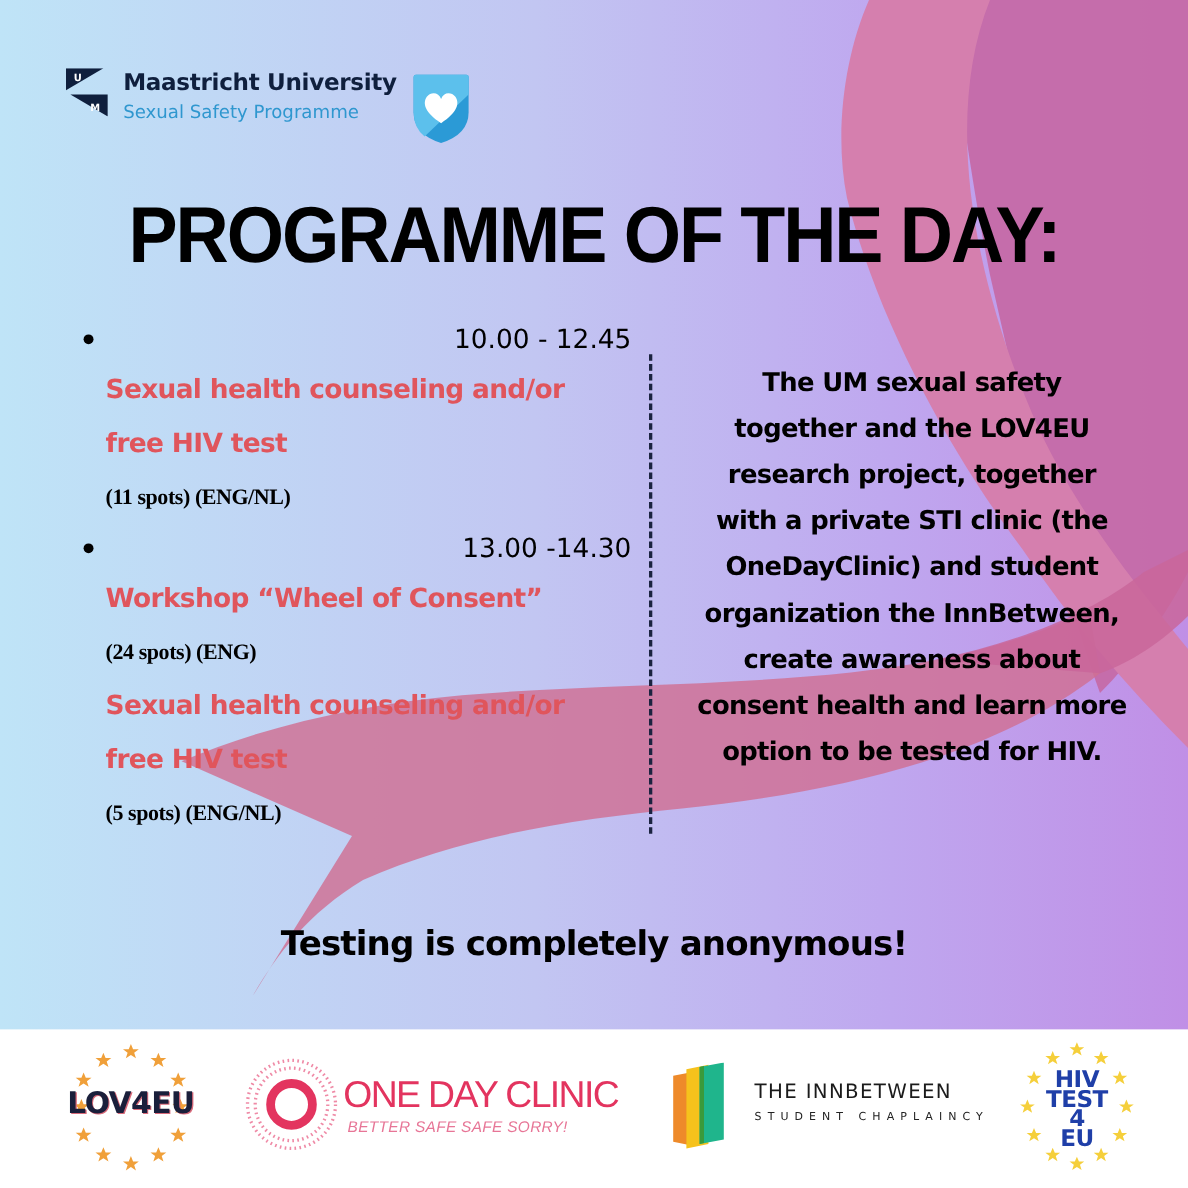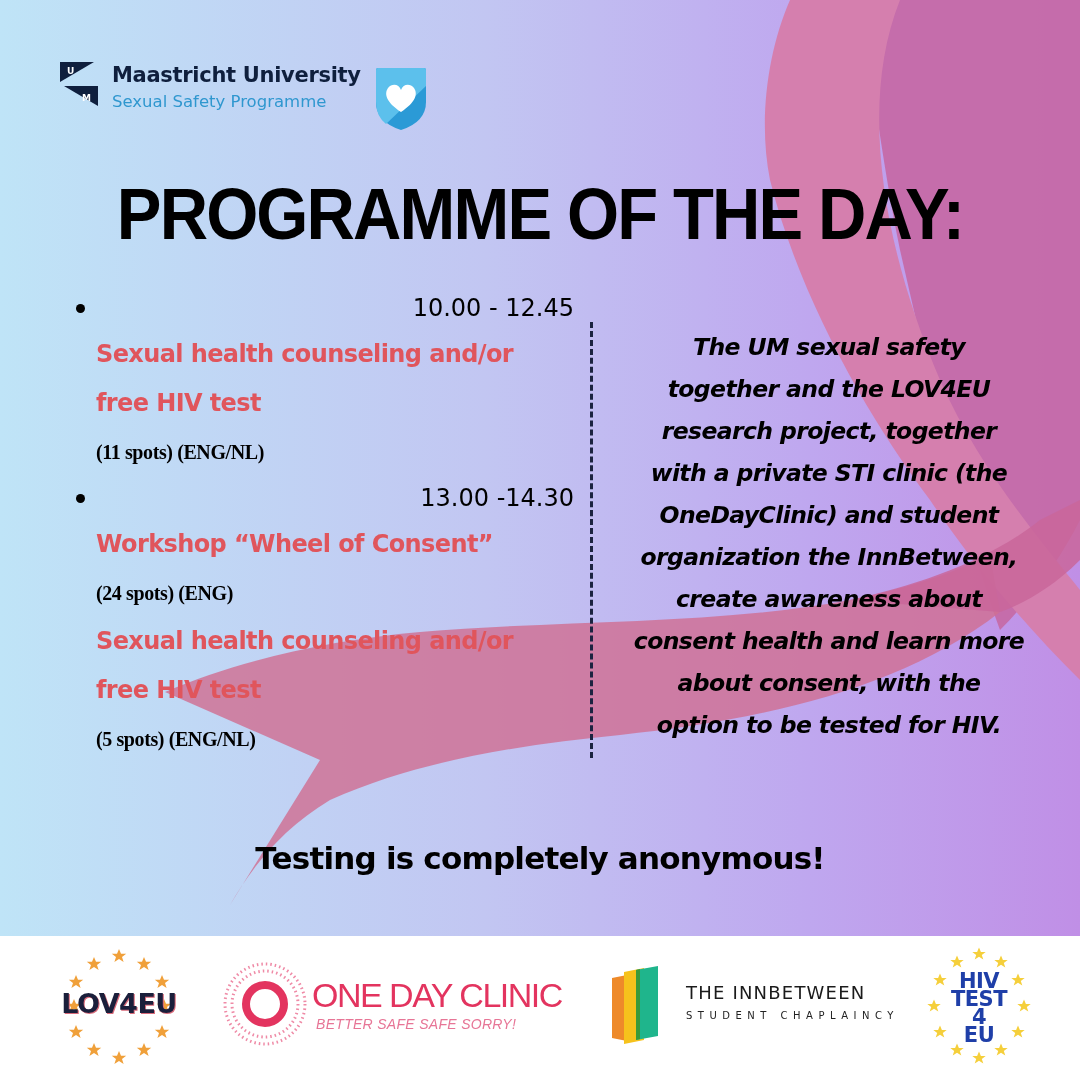--- a/index.html
+++ b/index.html
@@ -33,21 +33,21 @@
   .sch-time { font-weight: normal; font-size: 24px; color: #000; line-height: 44px; position: relative; text-align: right; }
   .sch-time::before { content: ""; position: absolute; left: -22px; top: 18px; width: 9px; height: 9px; border-radius: 50%; background: #000; }
   .sch-title { font-weight: bold; font-size: 24px; color: #e0555c; line-height: 49px; margin-left: -2px; letter-spacing: -0.6px; }
   .sch-spots { font-weight: bold; font-size: 20px; color: #000; line-height: 48px; margin-left: -2px; letter-spacing: -0.4px; font-family: Liberation Serif, serif; }
 
   .divider { position: absolute; left: 590px; top: 322px; width: 0; height: 436px; border-left: 3px dashed #1b2340; }
 
   .about {
     position: absolute; left: 618px; top: 326px; width: 422px; text-align: center;
     font-family: "DejaVu Sans", sans-serif; font-weight: bold; font-size: 23.5px;
-    line-height: 42px; color: #000; letter-spacing: -0.6px; font-style: italic;
+    line-height: 42px; color: #000; letter-spacing: -0.6px;
   }
 
   .footer-note {
     position: absolute; left: 0; top: 840px; width: 1080px; text-align: center;
     font-family: "DejaVu Sans", sans-serif; font-weight: bold; font-size: 31px; color: #000;
     letter-spacing: -0.8px;
   }
 
   
   .strip { position: absolute; left: 0; top: 936px; width: 1080px; height: 144px; background: #fff; padding-left: 36px; }
@@ -122,21 +122,20 @@
 
   <div class="about">
     <div>The UM sexual safety</div>
     <div>together and the LOV4EU</div>
     <div>research project, together</div>
     <div>with a private STI clinic (the</div>
     <div>OneDayClinic) and student</div>
     <div>organization the InnBetween,</div>
     <div>create awareness about</div>
     <div>consent health and learn more</div>
-    <div>about consent, with the</div>
     <div>option to be tested for HIV.</div>
   </div>
 
   <div class="footer-note">Testing is completely anonymous!</div>
 </div>
 
 <div class="strip">
 
   <div class="partner lov4eu">
     <svg width="150" height="128" viewBox="0 0 150 128">

